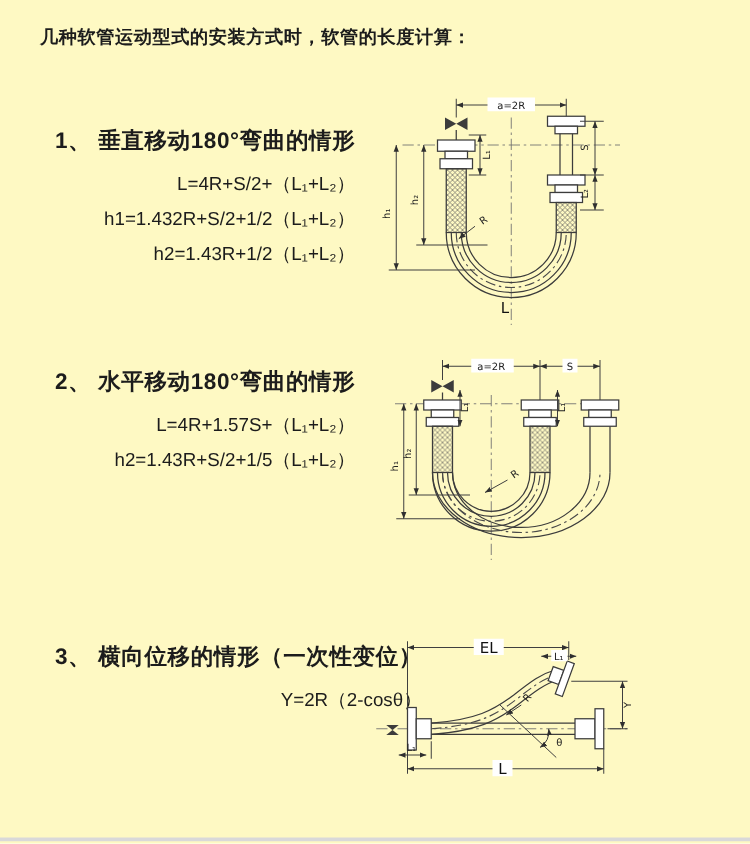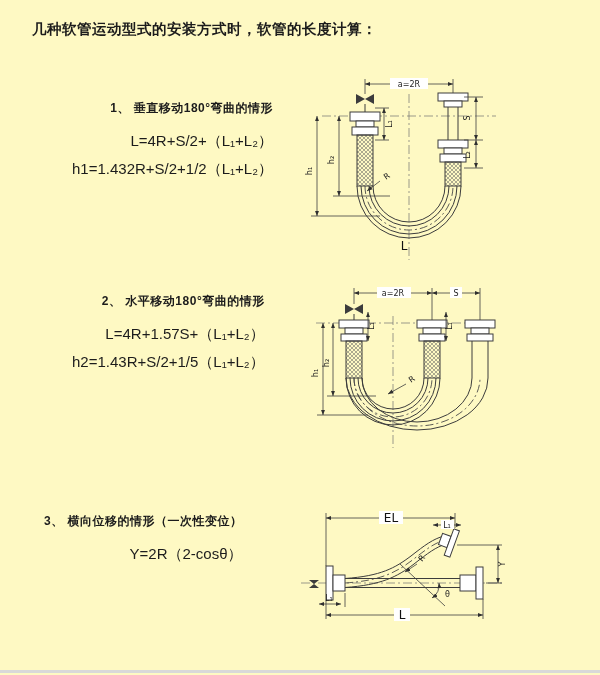--- a/index.html
+++ b/index.html
@@ -2,21 +2,21 @@
 <html><head>
 <meta charset="utf-8">
 <style>
   html,body{margin:0;padding:0;background:#ffffff;}
   .page{
     position:relative;width:600px;height:675px;background:#fef9c3;overflow:hidden;
     font-family:"Liberation Sans","DejaVu Sans",sans-serif;color:#1c1c1c;text-align:right;
   }
   .title{position:absolute;left:32px;top:20px;font-size:14.5px;font-weight:bold;letter-spacing:.5px;}
   .sec{position:absolute;left:44px;}
-  .sec-head{font-size:12px;font-weight:bold;letter-spacing:.5px;margin-bottom:10px;}
+  .sec-head{font-size:18px;font-weight:bold;letter-spacing:.5px;margin-bottom:10px;}
   .formula{font-size:15px;line-height:28px;margin-left:28px;white-space:nowrap;}
   .diag{position:absolute;}
   .page-edge{position:absolute;left:0;top:670px;width:600px;height:3px;background:#d9d9d9;}
   
   svg text{font-family:"DejaVu Sans","Liberation Sans",sans-serif;font-size:8px;fill:#222;}
   .ln{stroke:#3c3c3c;stroke-width:1;fill:none;}
   .dim{stroke:#3f3f3f;stroke-width:.8;fill:none;}
   .cdash{stroke:#707070;stroke-width:.7;fill:none;stroke-dasharray:9 3 2 3;}
   .hdash{stroke:#4a4a4a;stroke-width:.9;fill:none;stroke-dasharray:8 3 2 3;}
   .fl{fill:#ffffff;stroke:#3c3c3c;stroke-width:1;}
@@ -28,20 +28,21 @@
 <body>
 
 <div class="page">
 
   <div class="title">几种软管运动型式的安装方式时，软管的长度计算：</div>
 
   <div class="sec" style="top:100px;">
     <div class="sec-head">1、 垂直移动180°弯曲的情形</div>
     <div class="formula">L=4R+S/2+（L₁+L₂）</div>
     <div class="formula">h1=1.432R+S/2+1/2（L₁+L₂）</div>
+    <div class="formula">h2=1.43R+1/2（L₁+L₂）</div>
   </div>
 
   <div class="sec" style="top:293px;">
     <div class="sec-head">2、 水平移动180°弯曲的情形</div>
     <div class="formula">L=4R+1.57S+（L₁+L₂）</div>
     <div class="formula">h2=1.43R+S/2+1/5（L₁+L₂）</div>
   </div>
 
   <div class="sec" style="top:513px;">
     <div class="sec-head">3、 横向位移的情形（一次性变位）</div>

